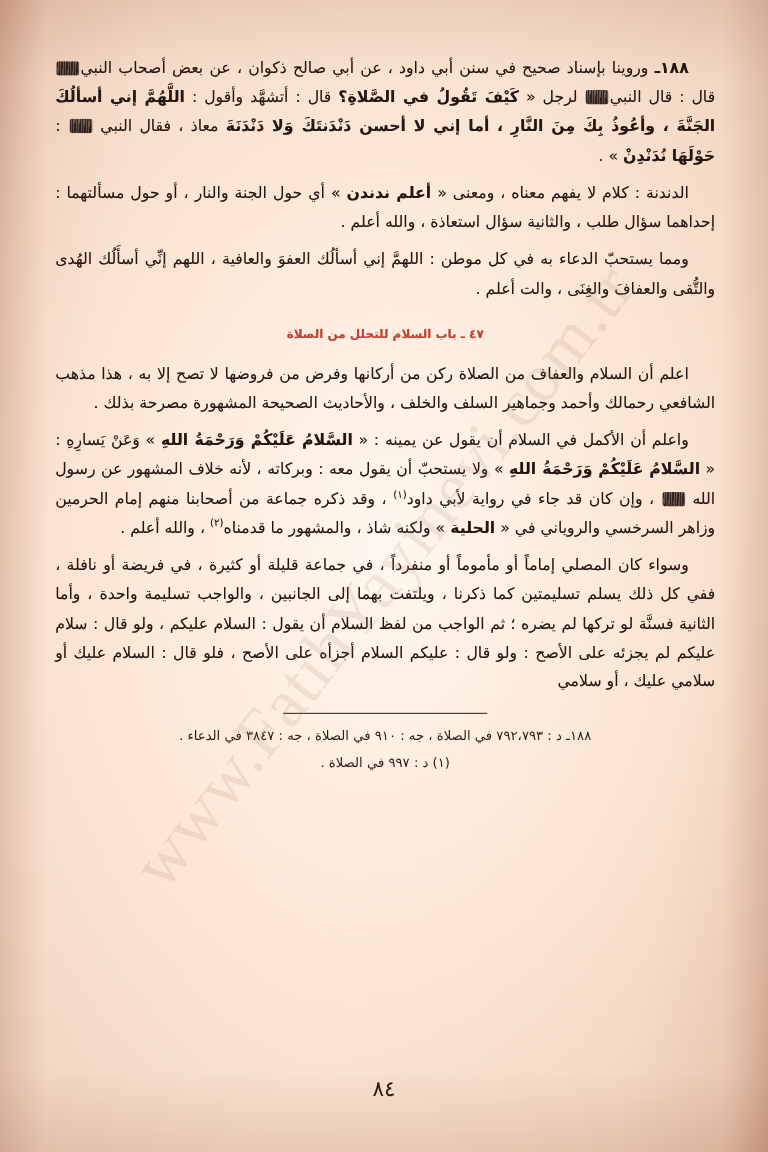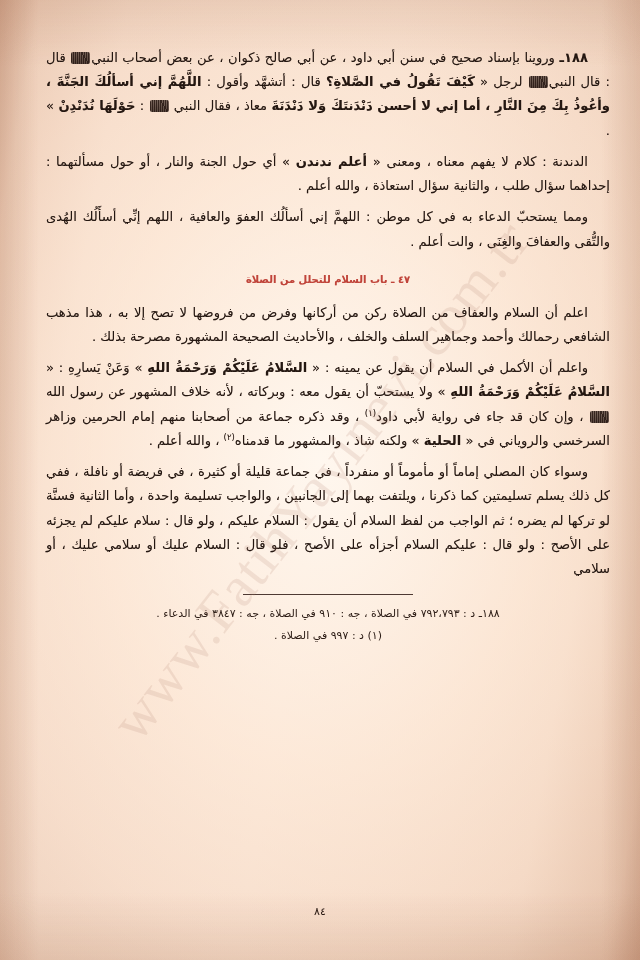--- a/index.html
+++ b/index.html
@@ -66,21 +66,21 @@
     pointer-events: none;
     user-select: none;
     z-index: 3;
   }
 
   
   .content {
     position: relative;
     z-index: 2;
     box-sizing: border-box;
-    padding: 46px 30px 0 46px;
+    padding: 46px 44px 0 46px;
     font-family: "DejaVu Sans", "Liberation Sans", sans-serif;
     color: #231612;
     direction: rtl;
     text-align: right;
   }
 
   p.body {
     margin: 0 0 7px 0;
     font-size: 13.1px;
     line-height: 1.85;
@@ -147,21 +147,21 @@
   p.footnote.center-ish { text-align: center; }
   p.footnote .sallam { width: 15px; height: 10px; vertical-align: -1px; }
 
   
   .page-number {
     position: absolute;
     left: 0;
     right: 0;
     bottom: 42px;
     text-align: center;
-    font-size: 11px;
+    font-size: 18px;
     color: #2a1a13;
     letter-spacing: 1px;
     z-index: 2;
   }
 </style>
 </head>
 <body>
 
 <div class="page">
 

